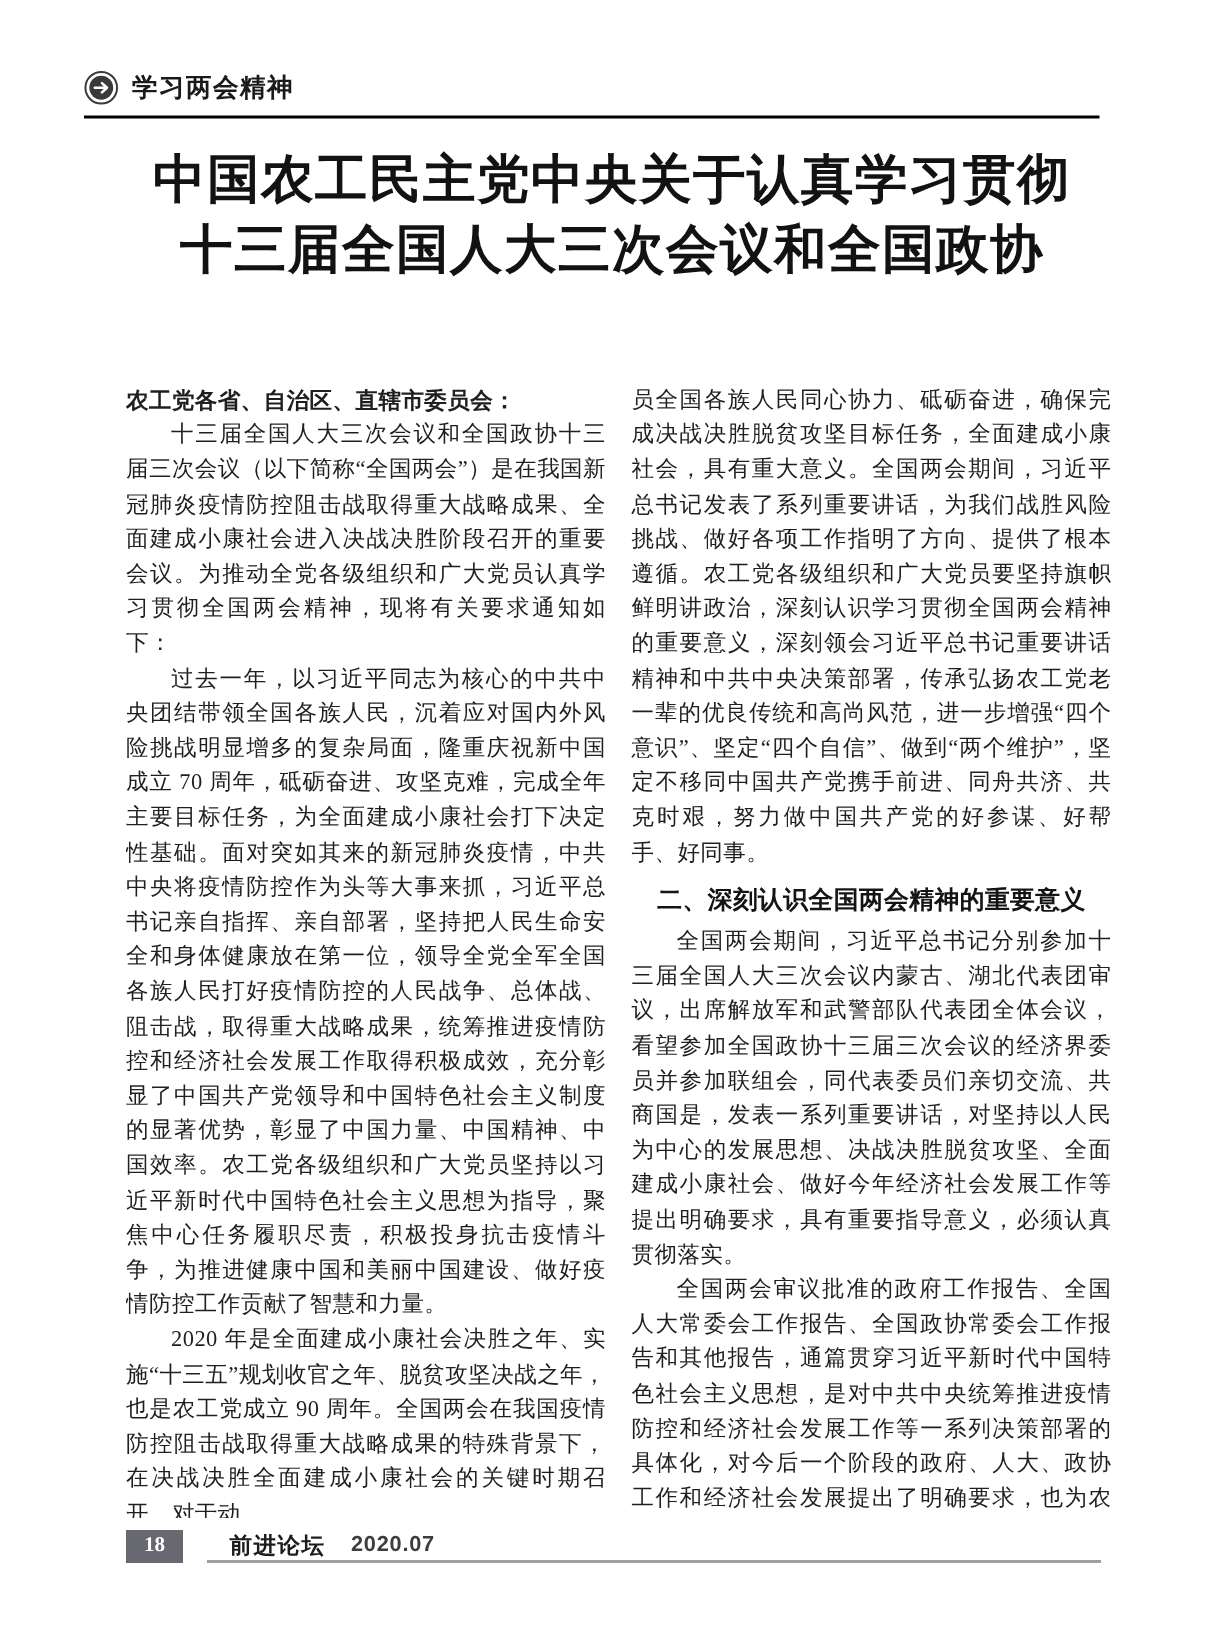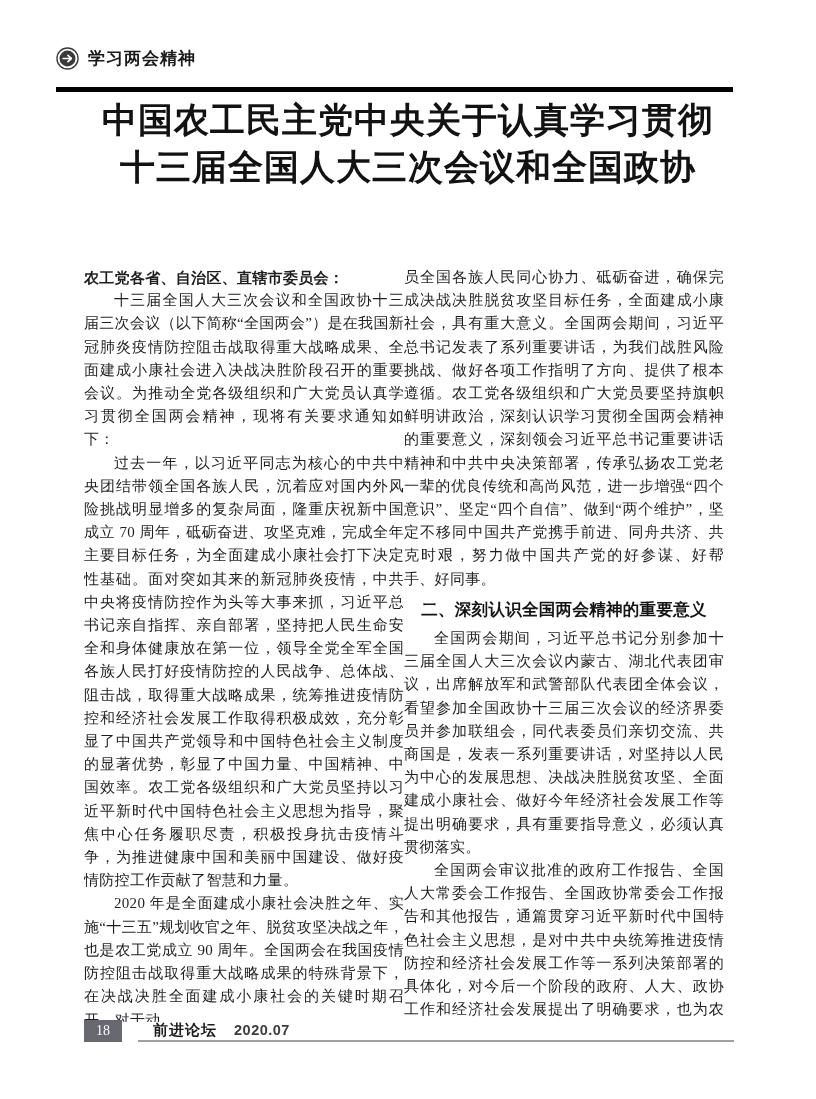--- a/index.html
+++ b/index.html
@@ -13,22 +13,22 @@
     background: #ffffff;
     overflow: hidden;
     color: #1f1f1f;
   }
   
   .kicker {
     position: absolute;
     left: 56px; top: 47px;
     width: 677px;
     display: flex; align-items: center; gap: 9px;
-    padding-bottom: 17px;
-    border-bottom: 5px solid #000000;
+    padding-bottom: 7px;
+    border-bottom: 2px solid #000000;
   }
   .kicker-icon { width: 23px; height: 23px; display: inline-block; }
   .kicker-icon svg { width: 23px; height: 23px; display: block; }
   .kicker-label {
     font-family: "Liberation Sans", "DejaVu Sans", sans-serif;
     font-size: 17px; font-weight: 700; color: #1a1a1a;
     letter-spacing: 1px;
   }
   
   .title {
@@ -40,23 +40,23 @@
     font-weight: 900;
     font-size: 35px;
     line-height: 47px;
     color: #121212;
     letter-spacing: 1px;
   }
   .title-line { display: block; }
   
   .columns {
     position: absolute;
-    left: 84px; top: 266px;
+    left: 84px; top: 256px;
     width: 657px; height: 756px;
-    display: flex; 
+    display: flex; gap: 17px;
     overflow: hidden;
   }
   .col { width: 320px; }
   .para, .salutation, .sec-heading {
     margin: 0;
     font-size: 15px;
     line-height: 23.2px;
     letter-spacing: 0.3px;
     text-align: justify;
     text-justify: inter-character;
@@ -80,21 +80,21 @@
   .footer {
     position: absolute;
     left: 84px; top: 1020px;
     width: 650px;
     display: flex; align-items: stretch;
   }
   .page-no-box {
     width: 38px; height: 22px;
     background: #686870;
     color: #ffffff;
-    font-weight: 400; font-size: 14px; line-height: 22px;
+    font-weight: 700; font-size: 14px; line-height: 22px;
     text-align: center;
     flex: 0 0 auto;
   }
   .footer-rule-wrap {
     flex: 1;
     display: flex; align-items: center; gap: 17px;
     padding-left: 15px;
     border-bottom: 2px solid #9f9f9f;
     height: 20px;
     margin-left: 16px;

